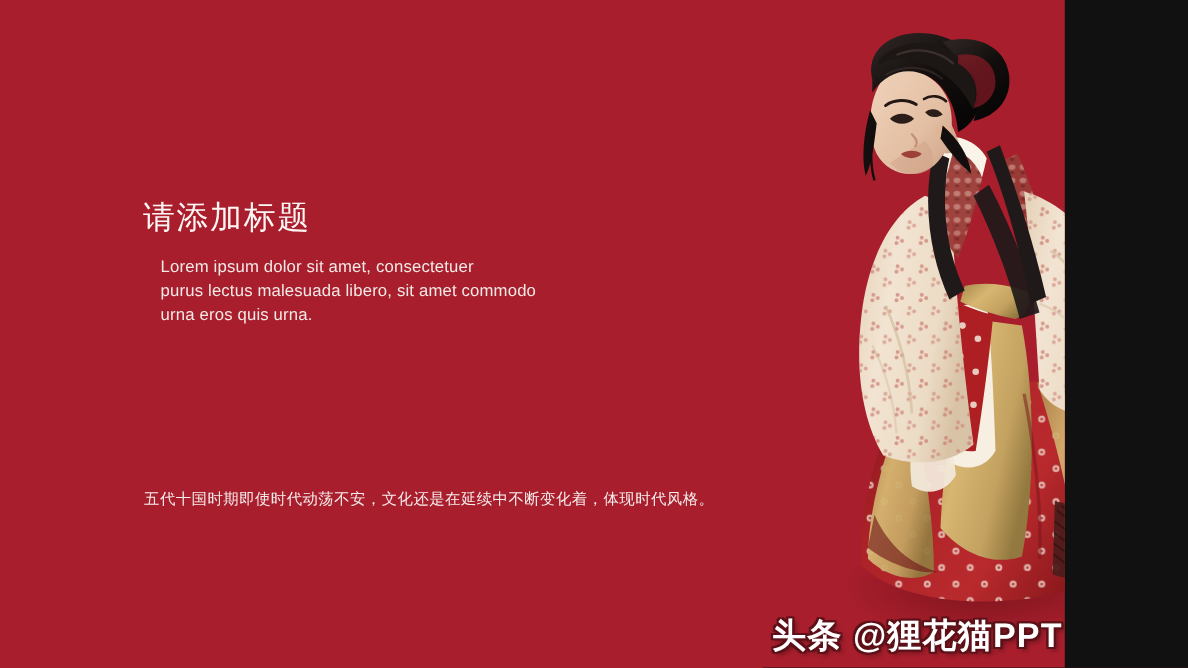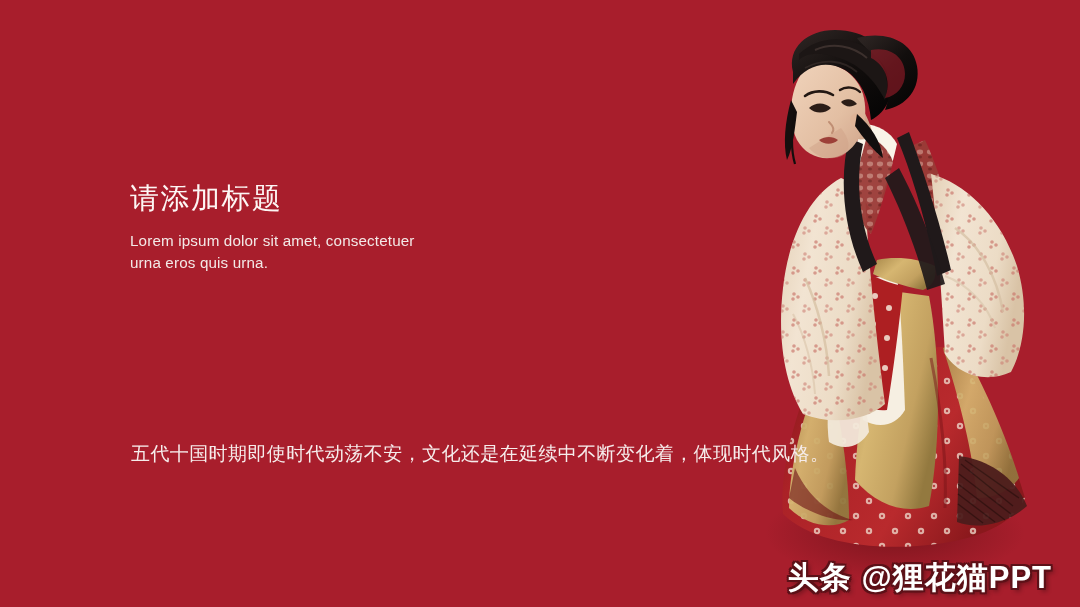--- a/index.html
+++ b/index.html
@@ -3,21 +3,21 @@
 <meta charset="utf-8">
 <title>Slide</title>
 <style>
   html, body {
     margin: 0;
     padding: 0;
     background: #111;
   }
   #slide {
     position: relative;
-    width: 1080px;
+    width: 968px;
     height: 607px;
     overflow: hidden;
     background: #a81e2c;
     font-family: "Liberation Sans", sans-serif;
     -webkit-font-smoothing: antialiased;
   }
 
   
   .text-block {
     position: absolute;
@@ -32,51 +32,51 @@
     color: #fdf6f4;
     line-height: 1.25;
     margin: 0 0 14px 0;
     white-space: nowrap;
   }
   .slide-body {
     font-size: 15.2px;
     font-weight: 400;
     line-height: 22px;
     color: #f3e9e7;
-    margin: 0;
+    margin: 16px;
     letter-spacing: 0.15px;
   }
   .slide-body .ln { display: block; white-space: nowrap; }
 
   .slide-caption {
     position: absolute;
     left: 131px;
     top: 444px;
-    font-size: 19px;
+    font-size: 14px;
     line-height: 19px;
     color: #f6eceb;
     letter-spacing: 0.4px;
     white-space: nowrap;
   }
 
   
   #figure {
     position: absolute;
     left: 745px;
     top: 28px;
     width: 310px;
     height: 560px;
     pointer-events: none;
   }
   #figure svg { display: block; width: 100%; height: 100%; }
 
   
   .watermark {
     position: absolute;
-    right: 28px;
+    right: 2px;
     bottom: 8px;
     font-size: 31px;
     font-weight: 700;
     color: #ffffff;
     letter-spacing: 1px;
     text-shadow:
        2px 0 0 #5d1118, -2px 0 0 #5d1118,
        0 2px 0 #5d1118, 0 -2px 0 #5d1118,
        2px 2px 0 #5d1118, -2px -2px 0 #5d1118,
        2px -2px 0 #5d1118, -2px 2px 0 #5d1118,
@@ -286,20 +286,21 @@
         <path d="M70 22 C88 14 108 18 122 30" stroke="#4a3c38" stroke-width="2" fill="none" opacity="0.7"></path>
         <path d="M60 40 C78 30 98 32 112 44" stroke="#3e322f" stroke-width="1.8" fill="none" opacity="0.6"></path>
       </g>
     </svg>
   </div>
 
   <div class="text-block">
     <h1 class="slide-title">请添加标题</h1>
     <p class="slide-body">
       <span class="ln">Lorem ipsum dolor sit amet, consectetuer</span>
+      <span class="ln">purus lectus malesuada libero, sit amet commodo</span>
       <span class="ln">urna eros quis urna.</span>
     </p>
   </div>
 
   <div class="slide-caption">五代十国时期即使时代动荡不安，文化还是在延续中不断变化着，体现时代风格。</div>
 
   <div class="watermark">头条 @狸花猫PPT</div>
 
 </div>
 

